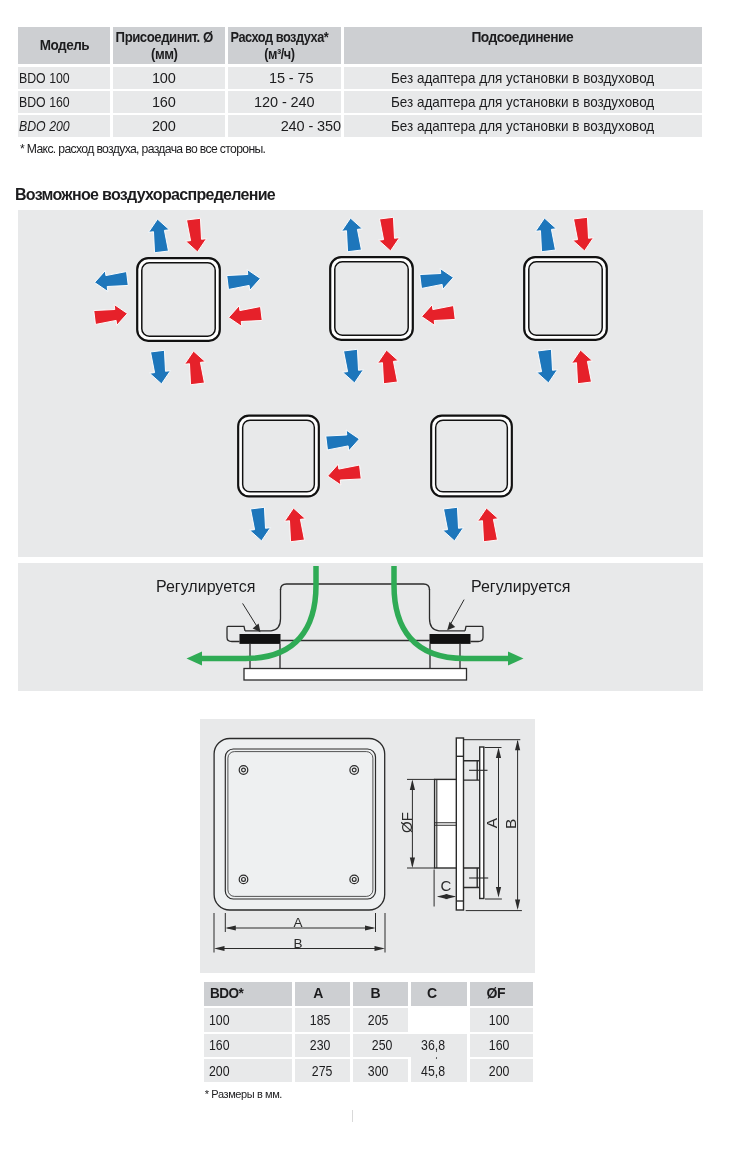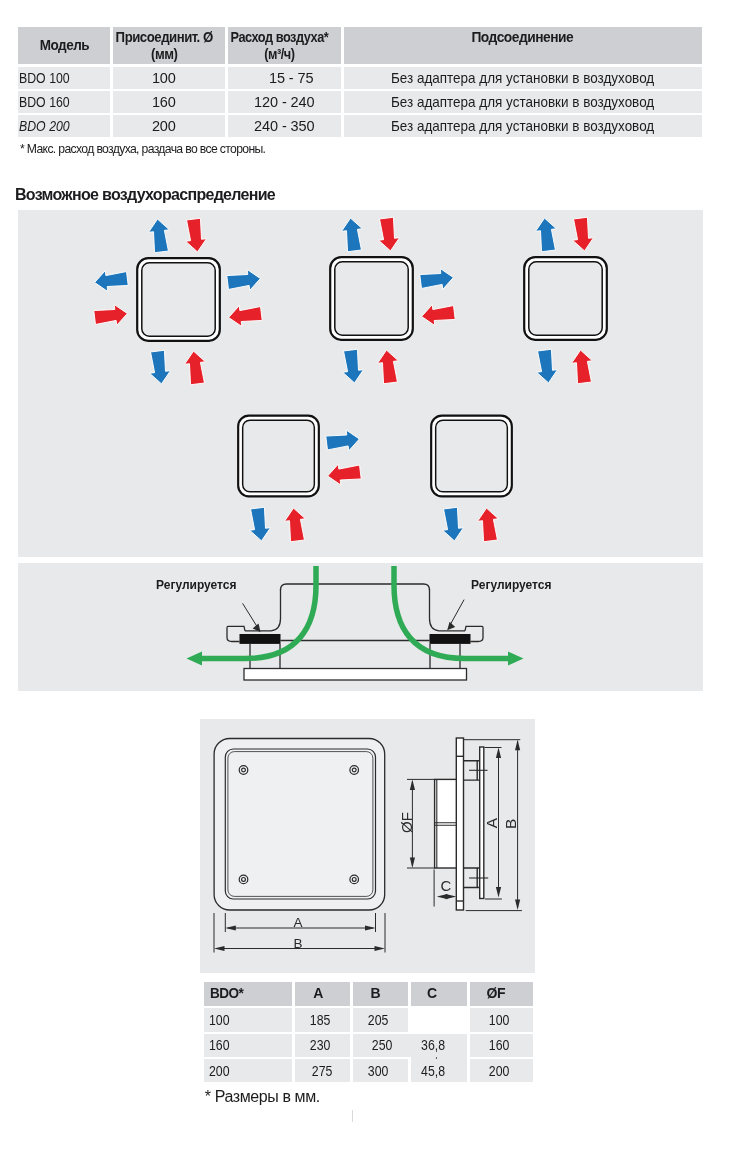--- a/index.html
+++ b/index.html
@@ -4,21 +4,21 @@
 <style>
 html,body{margin:0;padding:0;}
 body{width:748px;height:1154px;position:relative;background:#fff;font-family:"Liberation Sans",sans-serif;color:#1c1c1e;overflow:hidden;}
 .abs{position:absolute;}
 .cell{position:absolute;background:#e8e9ea;display:flex;align-items:center;justify-content:center;font-size:14.5px;letter-spacing:-0.2px;box-sizing:border-box;}
 .hcell{position:absolute;background:#cdcfd2;display:flex;align-items:flex-start;justify-content:center;font-weight:bold;font-size:15px;line-height:17px;padding-top:1px;box-sizing:border-box;text-align:center;letter-spacing:-0.55px;white-space:nowrap;}
 .hmid{align-items:center;padding-top:0;}
 .left{justify-content:flex-start;align-items:center;}
 svg{display:block;}
 .sc{display:block;transform-origin:50% 50%;}
-.lbl{position:absolute;font-size:12px;font-weight:bold;}
+.lbl{position:absolute;font-size:16px;}
 </style>
 </head>
 <body>
 
 <div class="hcell hmid" style="left:17.8px;top:27px;width:92.2px;height:37px;">
     <span class="sc" style="transform:scaleX(0.9);margin-top:-1.5px">Модель</span>
   </div>
 <div class="hcell" style="left:112.5px;top:27px;width:112px;height:37px;padding-right:8px;">
     <span class="sc" style="transform:scaleX(0.88)">Присоединит. Ø<br>(мм)</span>
   </div>
@@ -45,21 +45,21 @@
 <div class="cell" style="left:227.5px;top:90.8px;width:113.5px;height:22px;">
     <span style="letter-spacing:-0.1px">120 - 240</span>
   </div>
 <div class="cell" style="left:343.5px;top:90.8px;width:358.5px;height:22px;">
     <span class="sc" style="transform:scaleX(0.93);letter-spacing:0">Без адаптера для установки в воздуховод</span>
   </div>
 <div class="cell left" style="left:17.8px;top:115px;width:92.2px;height:22px;padding-left:1px;box-sizing:border-box;font-style:italic;">
     <span class="sc" style="transform:scaleX(0.85);transform-origin:0 50%;letter-spacing:0">BDO 200</span>
   </div>
 <div class="cell" style="left:112.5px;top:115px;width:112px;height:22px;padding-right:9.4px;">200</div>
-<div class="cell" style="left:227.5px;top:115px;width:113.5px;height:22px;">
+<div class="cell" style="left:227.5px;top:115px;width:113.5px;height:22px;justify-content:flex-end;">
     <span style="letter-spacing:-0.1px">240 - 350</span>
   </div>
 <div class="cell" style="left:343.5px;top:115px;width:358.5px;height:22px;">
     <span class="sc" style="transform:scaleX(0.93);letter-spacing:0">Без адаптера для установки в воздуховод</span>
   </div>
 <div class="abs" style="left:20px;top:141.5px;font-size:12.2px;letter-spacing:-0.65px;">* Макс. расход воздуха, раздача во все стороны.</div>
 <div class="abs" style="left:15px;top:185.5px;font-size:16px;font-weight:bold;letter-spacing:-0.7px;">Возможное воздухораспределение</div>
 
 <div class="abs" style="left:17.5px;top:210px;width:685px;height:347px;background:#e8e9ea;">
 <svg width="685" height="347" viewBox="0 0 685 347">
@@ -259,14 +259,14 @@
   </div>
 <div class="cell" style="left:352.6px;top:1058.9px;width:55.6px;height:23.4px;padding-right:5.4px;">
     <span class="sc" style="transform:scaleX(0.85);letter-spacing:0">300</span>
   </div>
 <div class="cell" style="left:411.1px;top:1058.9px;width:55.6px;height:23.4px;padding-right:11px;">
     <span class="sc" style="transform:scaleX(0.85);letter-spacing:0">45,8</span>
   </div>
 <div class="cell" style="left:469.6px;top:1058.9px;width:63.4px;height:23.4px;padding-right:4.4px;">
     <span class="sc" style="transform:scaleX(0.85);letter-spacing:0">200</span>
   </div>
-<div class="abs" style="left:204.8px;top:1088px;font-size:16px;letter-spacing:-0.4px;">* Размеры в мм.</div>
+<div class="abs" style="left:204.8px;top:1088px;font-size:11px;letter-spacing:-0.4px;">* Размеры в мм.</div>
 <div class="abs" style="left:352px;top:1110px;width:1px;height:12px;background:#d9d9d9;"></div>
 
 </body></html>

